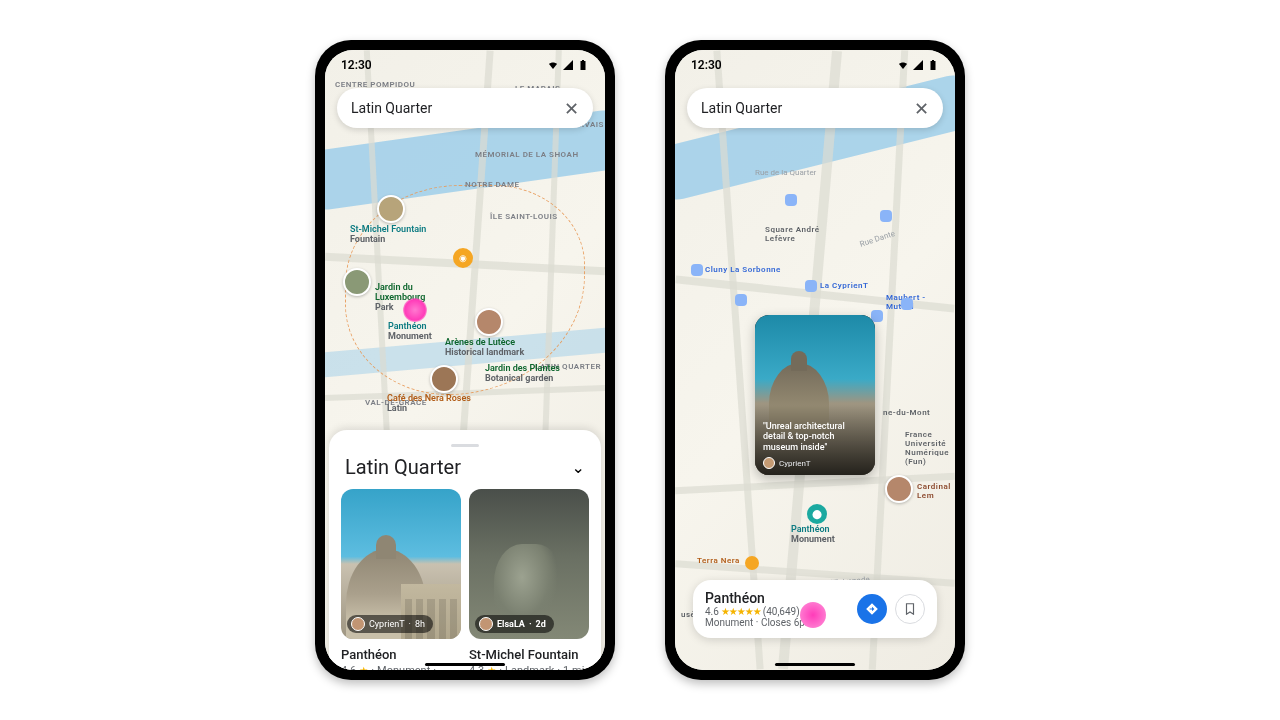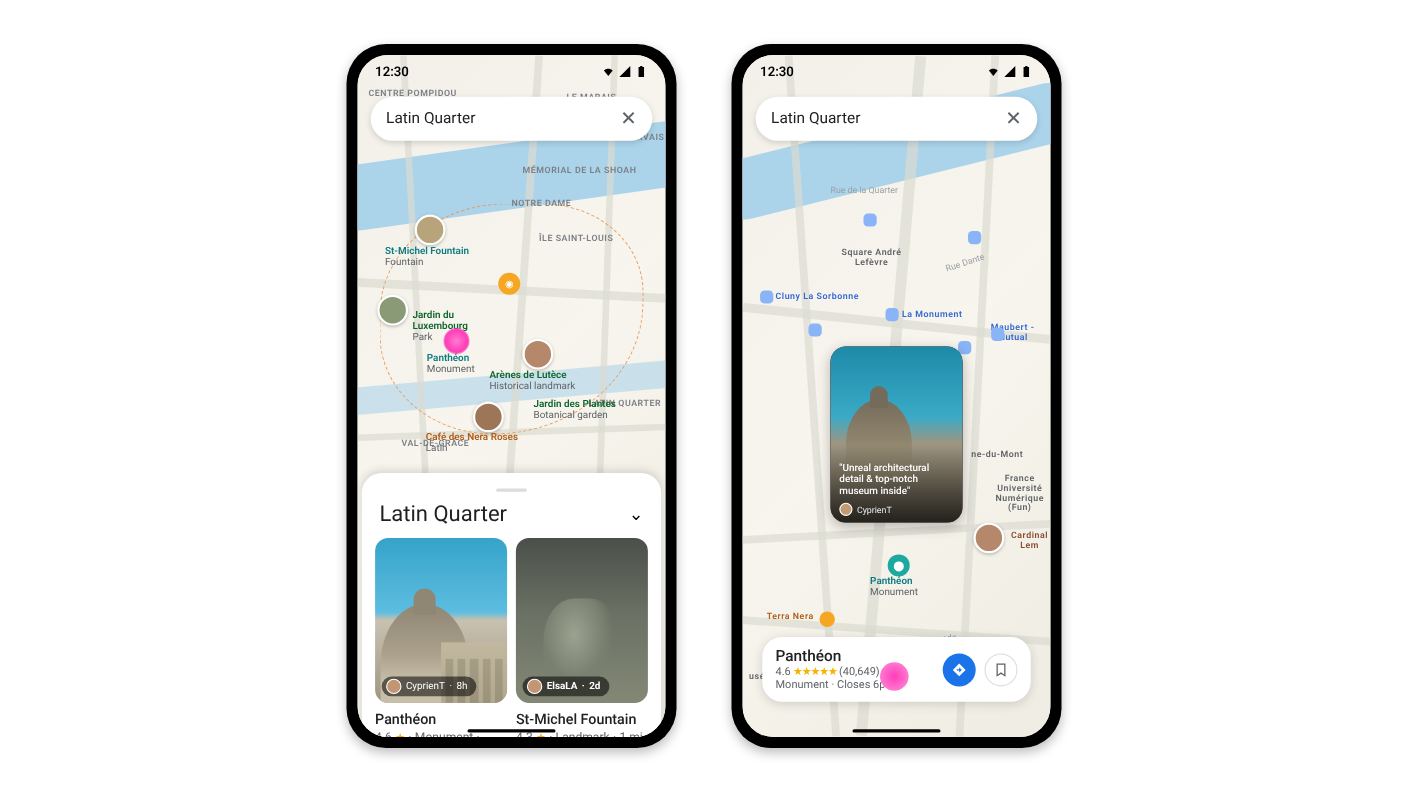--- a/index.html
+++ b/index.html
@@ -21,34 +21,34 @@
   .road.v1 { top: 0; bottom: 0; left: 140px; width: 7px; transform: rotate(4deg); }
   .road.v2 { top: 0; bottom: 0; left: 55px; width: 6px; transform: rotate(-3deg); }
   .road.v3 { top: 0; bottom: 0; left: 220px; width: 6px; transform: rotate(2deg); }
   .district { position: absolute; border: 1.5px dashed #e89b5a; border-radius: 50% 40% 60% 45%; top: 135px; left: 20px; width: 240px; height: 210px; opacity: .9; }
   
   .search-pill { position: absolute; top: 38px; left: 12px; right: 12px; height: 40px; background: #fff; border-radius: 22px; display: flex; align-items: center; padding: 0 14px; box-shadow: 0 2px 6px rgba(0,0,0,.15); z-index: 15; }
   .search-pill .text { flex: 1; font-size: 14px; color: #202124; }
   .search-pill .close { font-size: 18px; color: #5f6368; cursor: pointer; }
   
   .poi { position: absolute; font-size: 9px; line-height: 1.1; color: #0d652d; font-weight: 600; }
-  .poi .sub { color: #5f6368; font-weight: 400; }
+  .poi .sub { color: #5f6368; font-weight: 700; }
   .poi.teal { color: #0c7b82; }
   .poi.orange { color: #b15c17; }
   .poi-pin { position: absolute; width: 20px; height: 20px; border-radius: 50%; display: flex; align-items: center; justify-content: center; font-size: 9px; color: #fff; }
   .poi-pin.teal { background: #1ba9a0; }
   .poi-pin.orange { background: #f5a623; }
   .bulb { position: absolute; width: 12px; height: 12px; border-radius: 4px; background: #8ab4f8; }
   .poi-photo { position: absolute; width: 28px; height: 28px; border-radius: 50%; border: 2px solid #fff; background: #b7a47a; box-shadow: 0 1px 3px rgba(0,0,0,.25); }
   .poi-photo.p2 { background: #8a9976; }
   .poi-photo.p3 { background: #b5876b; }
   .poi-photo.p4 { background: #9c7656; }
   .pink-dot { position: absolute; width: 24px; height: 24px; border-radius: 50%; background: radial-gradient(circle,#ff79d0 0%,#ff3cb9 60%,rgba(255,60,185,0) 80%); }
   
-  .hood { position: absolute; font-size: 8px; letter-spacing: .5px; color: #7c7f86; font-weight: 600; text-transform: uppercase; text-align: center; }
+  .hood { position: absolute; font-size: 8px; letter-spacing: .5px; color: #7c7f86; font-weight: 600; text-transform: uppercase; }
   
   .sheet { position: absolute; left: 4px; right: 4px; bottom: 0; top: 380px; background: #fff; border-top-left-radius: 18px; border-top-right-radius: 18px; box-shadow: 0 -2px 8px rgba(0,0,0,.12); padding: 14px 12px 0; z-index: 14; }
   .sheet .grabber { width: 28px; height: 3px; background: #dadce0; border-radius: 2px; margin: 0 auto 8px; }
   .sheet-header { display: flex; justify-content: space-between; align-items: center; padding: 0 4px 10px; }
   .sheet-header h2 { font-size: 20px; font-weight: 400; color: #202124; }
   .chev { font-size: 16px; }
   .cards { display: flex; gap: 8px; }
   .card { flex: 1; display: flex; flex-direction: column; }
   .card-img { width: 100%; height: 150px; border-radius: 12px; position: relative; overflow: hidden; }
   .card-img.pantheon { background: linear-gradient(to bottom,#36a3c9 0%,#5dbde0 45%,#c9c1b0 50%,#9e9581 100%); }
@@ -251,21 +251,21 @@
         <div class="road" style="top:520px;left:0;right:0;height:7px;transform:rotate(4deg)"></div>
 
         <div class="street" style="top:118px;left:80px">Rue de la Quarter</div>
         <div class="hood" style="top:175px;left:90px;text-transform:none;color:#5f6368;white-space:pre">Square André
 Lefèvre</div>
         <div class="street" style="top:190px;left:185px;transform:rotate(-18deg)">Rue Dante</div>
 
         <div class="bulb" style="top:214px;left:16px"></div>
         <div class="hood" style="top:215px;left:30px;color:#3367d6;text-transform:none">Cluny La Sorbonne</div>
         <div class="bulb" style="top:230px;left:130px"></div>
-        <div class="hood" style="top:231px;left:145px;color:#3367d6;text-transform:none">La Monument</div>
+        <div class="hood" style="top:231px;left:145px;color:#3367d6;text-transform:none">La CyprienT</div>
         <div class="bulb" style="top:260px;left:196px"></div>
         <div class="hood" style="top:243px;left:211px;color:#3367d6;text-transform:none">Maubert - Mutual</div>
 
         <div class="bulb" style="top:144px;left:110px"></div>
         <div class="bulb" style="top:160px;left:205px"></div>
         <div class="bulb" style="top:244px;left:60px"></div>
         <div class="bulb" style="top:248px;left:226px"></div>
 
         <div class="hood" style="top:358px;left:208px;text-transform:none;color:#5f6368">ne-du-Mont</div>
         <div class="hood" style="top:380px;left:230px;text-transform:none;color:#5f6368;white-space:pre">France

